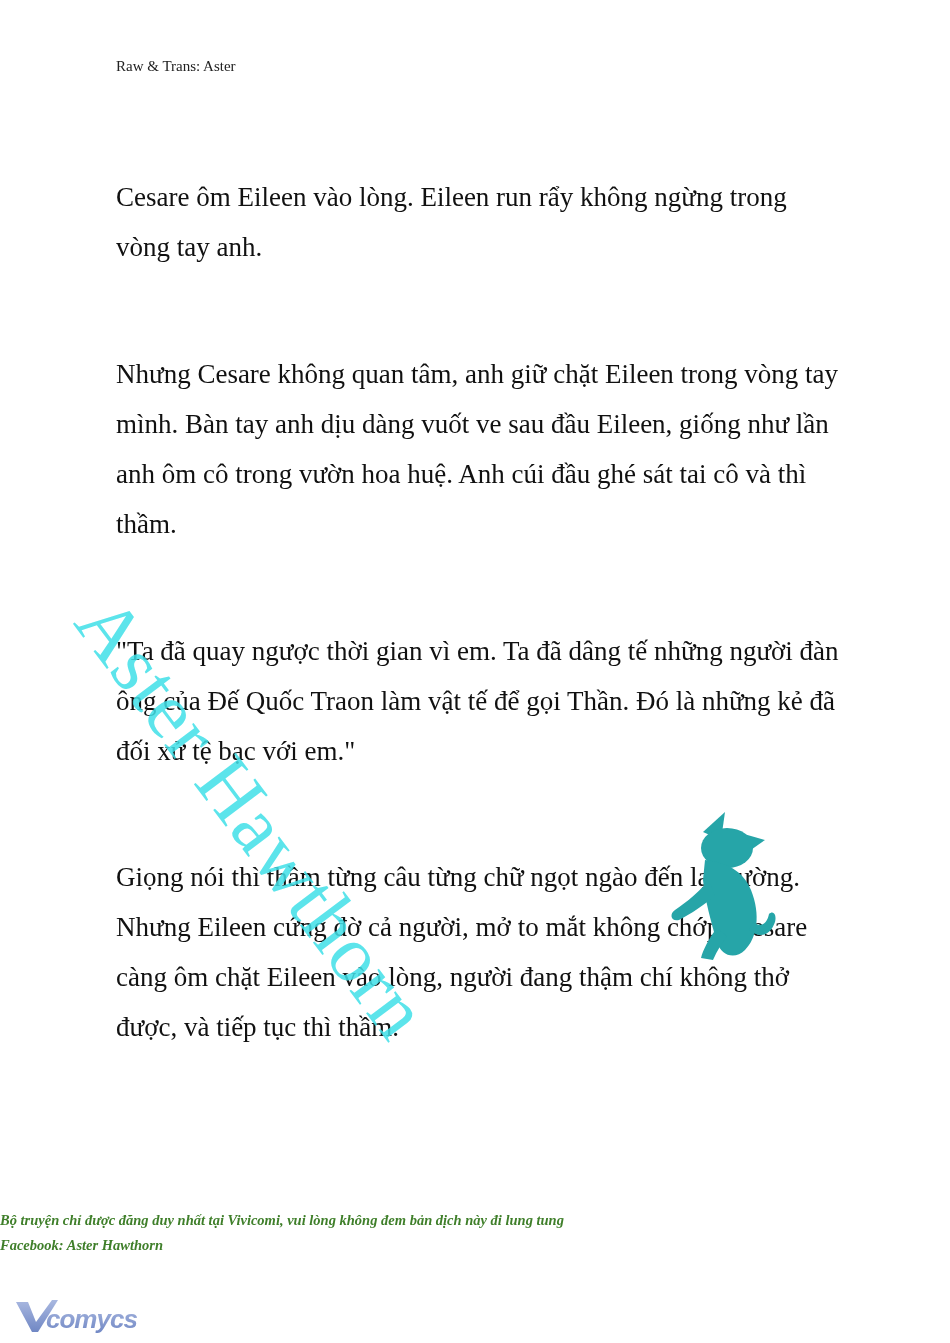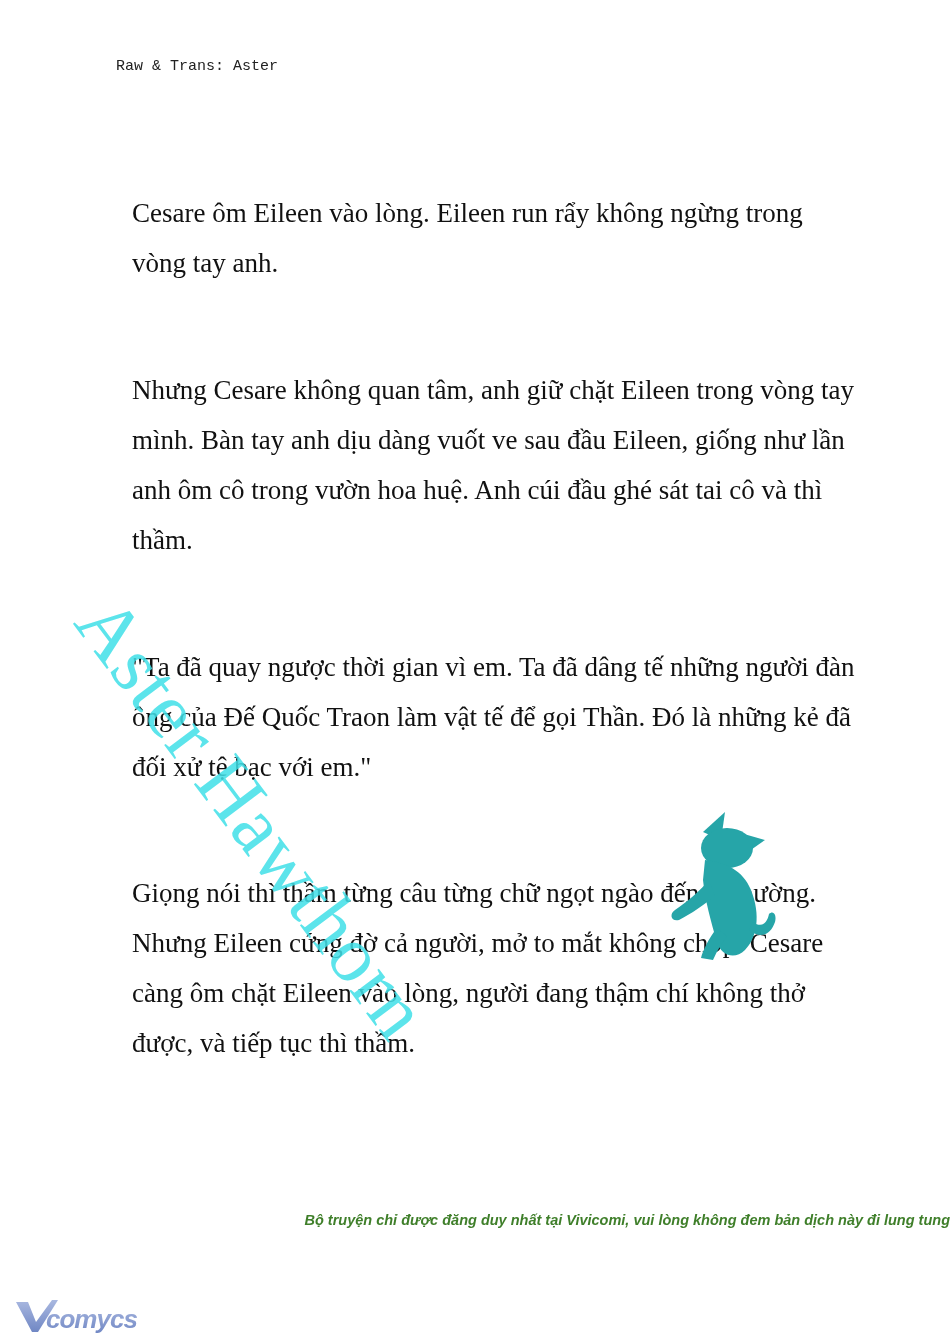--- a/index.html
+++ b/index.html
@@ -1,40 +1,40 @@
 <!DOCTYPE html>
 <html><head>
 <meta charset="utf-8">
 <style>
   html, body { margin: 0; padding: 0; background: #ffffff; }
   body { width: 950px; height: 1343px; position: relative; overflow: hidden; }
   .header {
     position: absolute; left: 116px; top: 58px;
-    font-family: Liberation Mono, monospace; font-size: 15px; color: #222;
+    font-family: Liberation Serif, serif; font-size: 15px; color: #222;
   }
   .para {
     position: absolute; left: 116px; width: 730px;
     font-family: "Liberation Serif", serif; font-size: 27px; line-height: 50px;
-    color: #111; margin: 16px;
+    color: #111; margin: 0;
   }
   .p1 { top: 172px; }
   .p2 { top: 349px; }
   .p3 { top: 626px; }
   .p4 { top: 852px; }
   .watermark {
     position: absolute; left: 130px; top: 580px;
     font-family: "Liberation Serif", serif; font-size: 80px; color: #40e0e8;
     opacity: 0.85; white-space: nowrap;
     transform: rotate(53deg); transform-origin: 0 0;
     pointer-events: none; letter-spacing: 1px;
   }
   .cat { position: absolute; left: 665px; top: 810px; width: 120px; height: 150px; }
   .footer {
-    position: absolute; left: 0; width: 950px; top: 1208px; text-align: right;
-    font-family: Liberation Sans, sans-serif; font-style: italic; font-weight: bold;
+    position: absolute; left: 0; width: 950px; top: 1208px; text-align: left;
+    font-family: Liberation Serif, serif; font-style: italic; font-weight: bold;
     font-size: 14.5px; line-height: 25px; color: #3f7f2a;
   }
   .logo { position: absolute; left: 14px; top: 1296px; width: 130px; height: 42px; }
 </style>
 </head>
 <body>
 
 <div class="header">Raw &amp; Trans: Aster</div>
 
 <p class="para p1">Cesare ôm Eileen vào lòng. Eileen run rẩy không ngừng trong vòng tay anh.</p>
@@ -57,20 +57,21 @@
     <path d="M44,70 C36,80 22,92 10,100 C4,104 6,112 14,110 C26,104 40,94 50,86 Z"></path>
 
     <path d="M52,118 C44,128 38,140 36,148 L48,150 C52,140 58,132 62,126 Z"></path>
 
     <path d="M84,120 C96,130 106,124 110,112 C112,104 108,100 104,104 C102,114 96,118 88,112 Z"></path>
   </g>
 </svg>
 
 <div class="footer">
   <div>Bộ truyện chỉ được đăng duy nhất tại Vivicomi, vui lòng không đem bản dịch này đi lung tung</div>
+  <div>Facebook: Aster Hawthorn</div>
 </div>
 
 <svg class="logo" viewBox="0 0 130 42">
   <defs>
     <linearGradient id="lg" x1="0" x2="0" y1="0" y2="1">
       <stop offset="0" stop-color="#a9b8e0"></stop>
       <stop offset="1" stop-color="#7087c4"></stop>
     </linearGradient>
   </defs>
   <path d="M2,6 L14,6 L22,26 L38,4 L44,4 L24,36 L18,36 Z" fill="url(#lg)"></path>

